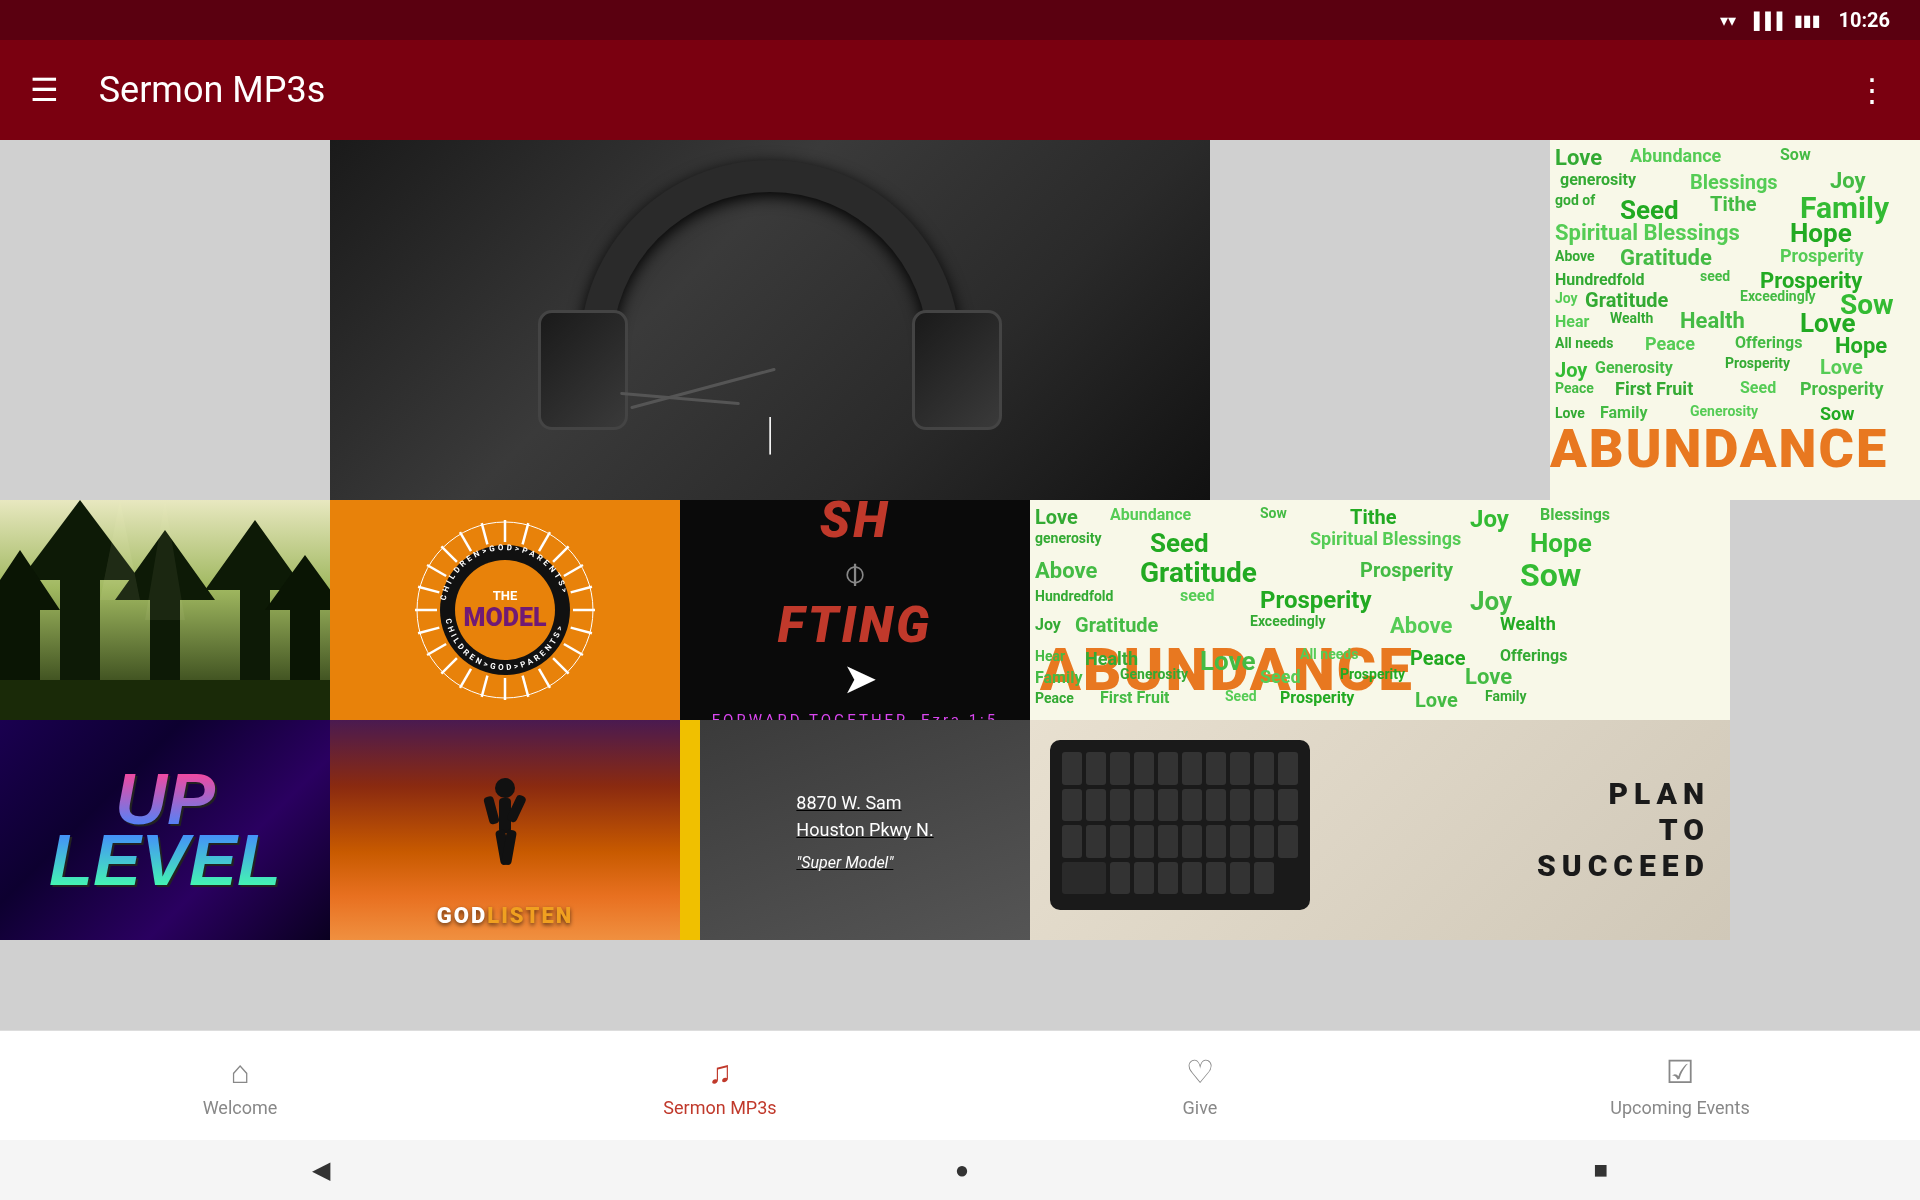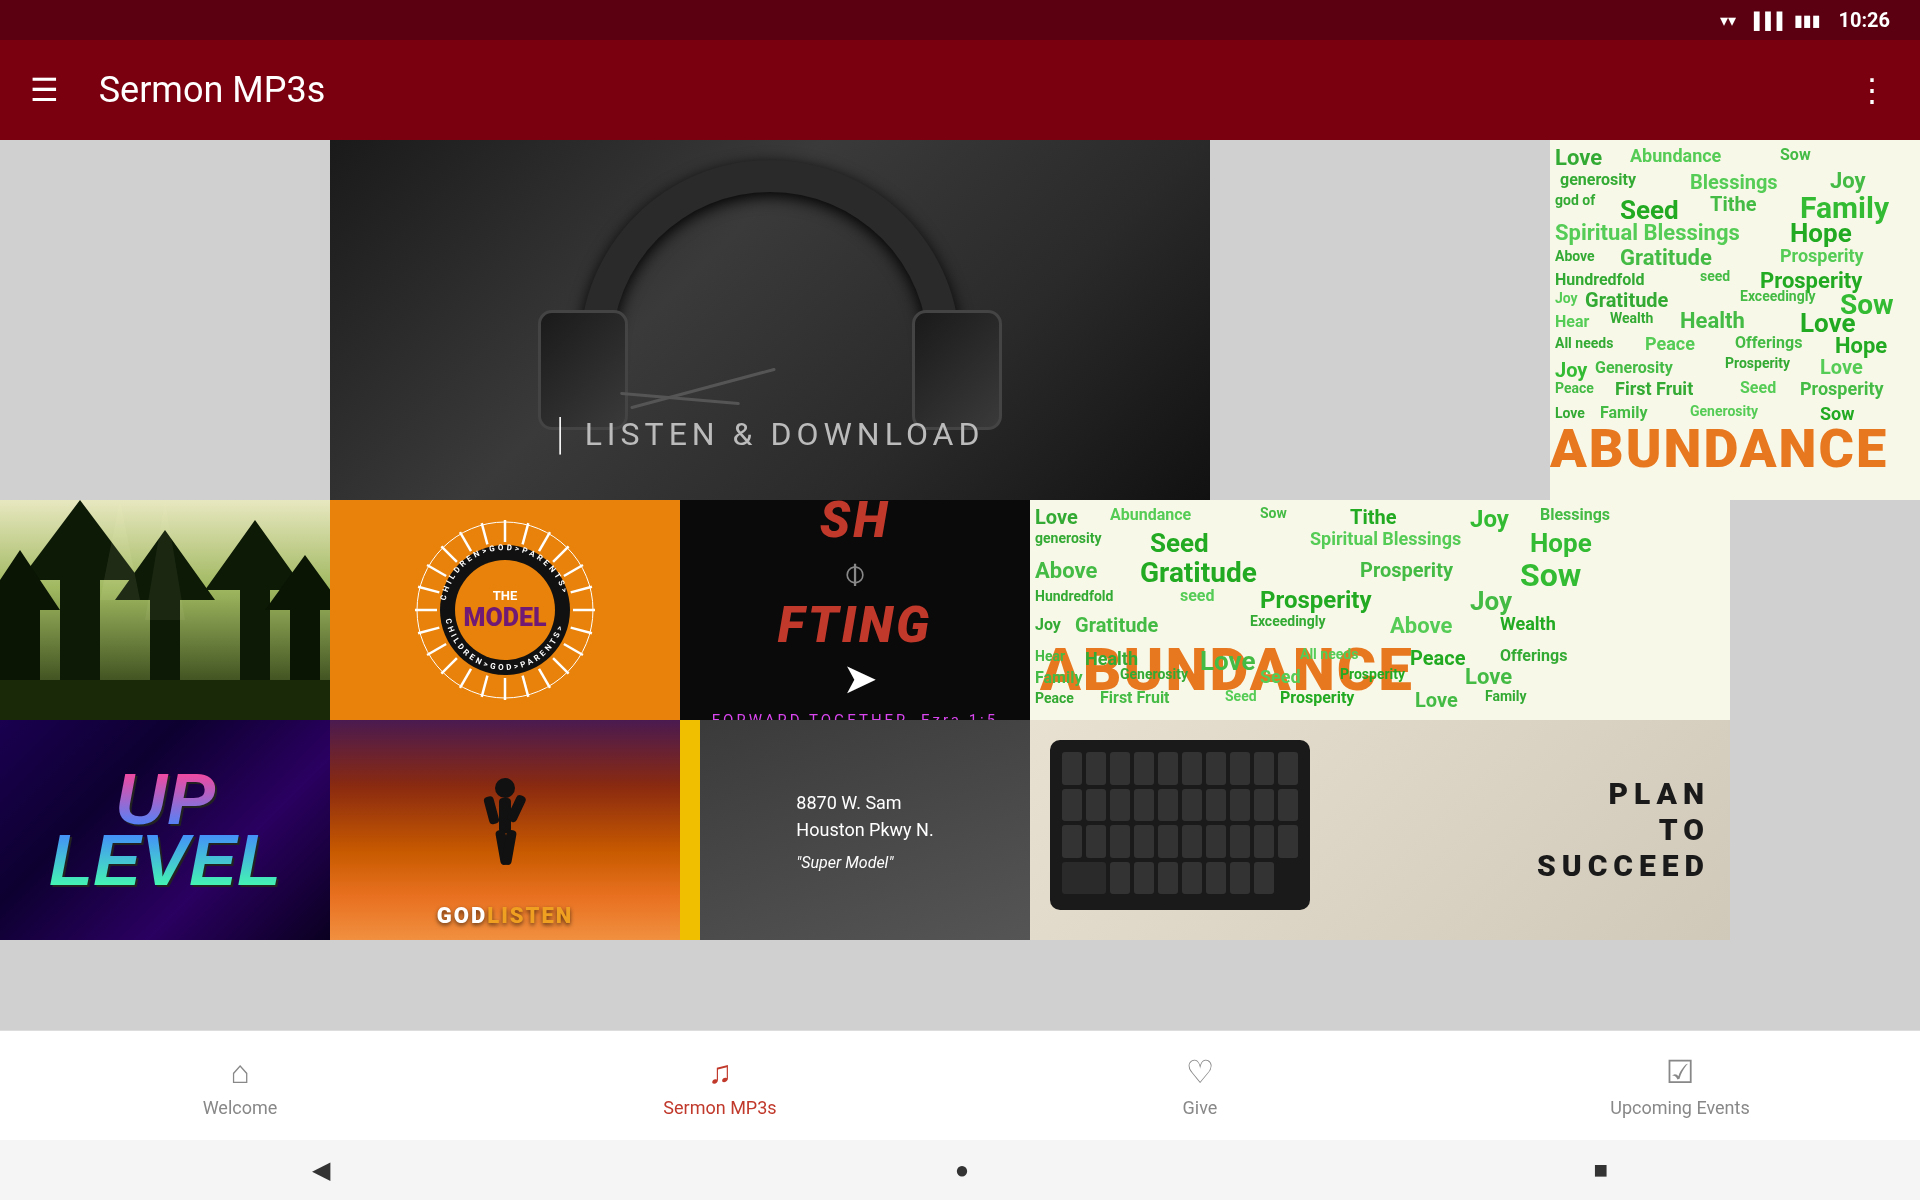--- a/index.html
+++ b/index.html
@@ -339,21 +339,20 @@
 
         <div style="position:absolute;bottom:10px;right:18px;width:90px;height:120px;background:linear-gradient(135deg,#1a1a1a,#3a3a3a);border-radius:14px;border:3px solid #444;"></div>
 
         <div style="position:absolute;bottom:50px;left:108px;width:150px;height:3px;background:#555;border-radius:2px;transform:rotate(-15deg);"></div>
         <div style="position:absolute;bottom:40px;left:100px;width:120px;height:3px;background:#555;border-radius:2px;transform:rotate(5deg);"></div>
       </div>
     </div>
     <div id="hero-text">
       <div style="display:flex;align-items:center;gap:20px;">
         <span style="color:white;font-size:44px;font-weight:200;">|</span>
-        <span style="color:#bbb;font-size:32px;letter-spacing:5px;">LISTEN &amp; DOWNLOAD</span>
       </div>
     </div>
   </div>
 
   <div id="right-panel">
     <div style="position:relative;width:100%;height:100%;background:#f8f8e8;overflow:hidden;">
       <span style="position:absolute;top:5px;left:5px;font-size:22px;font-weight:bold;color:#33aa33;">Love</span>
       <span style="position:absolute;top:5px;left:80px;font-size:18px;font-weight:bold;color:#55cc55;">Abundance</span>
       <span style="position:absolute;top:5px;left:230px;font-size:16px;font-weight:bold;color:#44bb44;">Sow</span>
       <span style="position:absolute;top:30px;left:10px;font-size:16px;font-weight:bold;color:#33aa33;">generosity</span>
@@ -563,21 +562,21 @@
         </svg>
       </div>
       <div class="godidence-text">
         <span style="color:white;font-size:22px;font-weight:900;letter-spacing:2px;">GOD</span><span style="color:#f0a020;font-size:22px;font-weight:900;letter-spacing:2px;">LISTEN</span>
       </div>
     </div>
 
     <div class="thumb-cell cell-supermodel">
       <div class="sm-bg"></div>
       <div class="sm-yellow-bar"></div>
-      <div class="sm-content" style="position:relative;z-index:1;padding:15px 10px 15px 30px;">
+      <div class="sm-content" style="position:relative;z-index:1;padding:15px 10px 15px 30px;text-decoration:underline;">
         <div class="sm-address">
           <div>8870 W. Sam</div>
           <div>Houston Pkwy N.</div>
         </div>
         <div class="sm-subtitle">"Super Model"</div>
       </div>
     </div>
 
     <div class="thumb-cell cell-plan" style="grid-column: 4 / 6;">
       <div class="plan-bg"></div>

